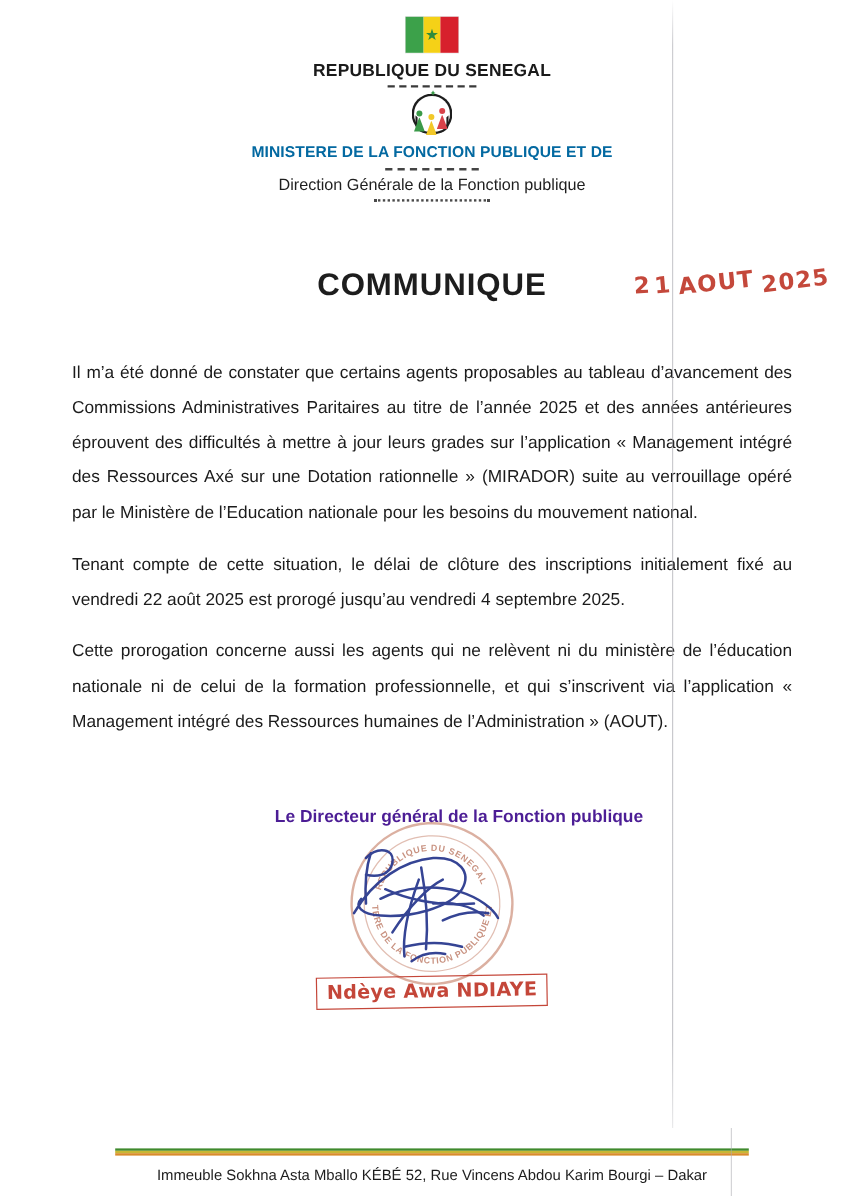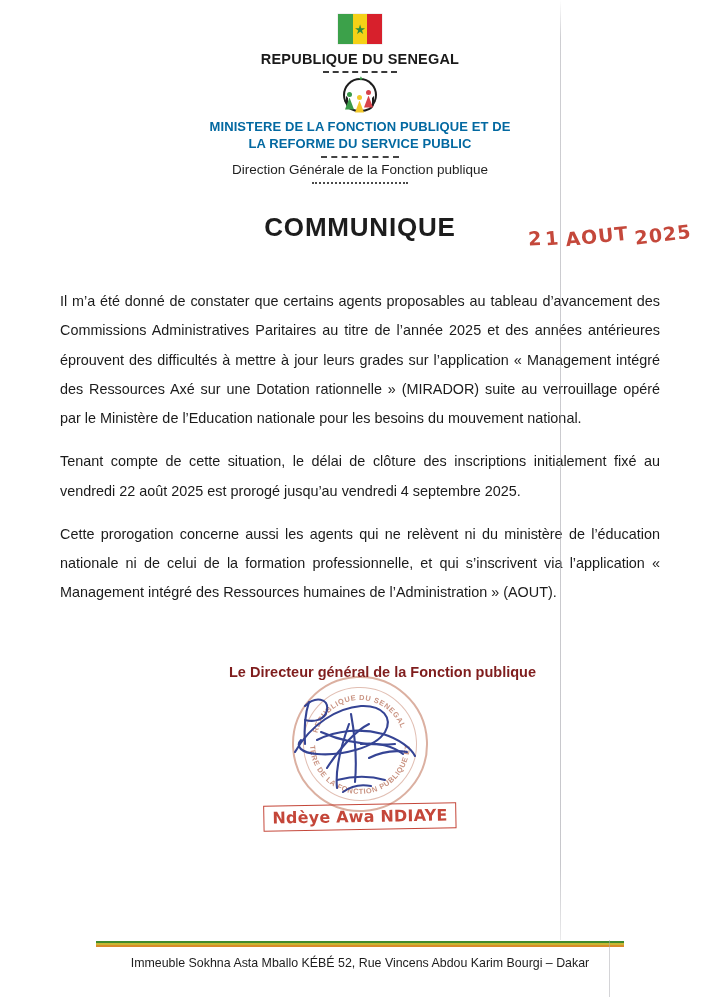--- a/index.html
+++ b/index.html
@@ -171,21 +171,21 @@
     white-space: nowrap;
     opacity: 0.92;
   }
   .date-stamp .d1 { display: inline-block; transform: rotate(1deg); }
   .date-stamp .d2 { display: inline-block; transform: rotate(-1deg) translateY(1px); margin-left: 3px; }
   .date-stamp .d3 { display: inline-block; transform: rotate(-2deg) translateY(2px); margin-left: 6px; }
   .date-stamp .d4 { display: inline-block; transform: rotate(-3deg) translateY(5px); margin-left: 5px; }
 
   
   .doc-title {
-    margin-top: 28px;
+    margin-top: 54px;
     text-align: center;
     font-size: 26px;
     font-weight: bold;
     letter-spacing: 0.8px;
     color: #1d1d1d;
   }
 
   
   .body-wrap {
     margin: 0 auto;
@@ -207,21 +207,21 @@
   
   .sign-block {
     position: relative;
     margin-top: 56px;
     text-align: center;
     height: 200px;
   }
   .sign-title {
     font-size: 14.5px;
     font-weight: bold;
-    color: #7f1d1d;
+    color: #4c1d95;
     position: relative;
     z-index: 3;
     margin-left: 45px;
   }
 
   .stamp {
     position: absolute;
     left: 50%;
     top: 12px;
     transform: translateX(-50%) rotate(-3deg);
@@ -276,21 +276,21 @@
     font-weight: bold;
     color: #c0392b;
     letter-spacing: 0.2px;
     white-space: nowrap;
   }
 
   
   .footer {
     position: absolute;
     left: 0;
-    bottom: 24px;
+    bottom: 8px;
     width: 720px;
   }
   .footer-rule {
     margin: 0 96px;
     height: 6px;
   }
   .footer-rule .s {
     height: 2px;
     width: 100%;
   }
@@ -343,21 +343,20 @@
         <div class="body"></div>
     </div>
     <div class="fig red">
       <div class="head"></div>
         <div class="body"></div>
     </div>
   </div>
 
   <div class="min-title">
     <div>MINISTERE DE LA FONCTION PUBLIQUE ET DE</div>
-    <div>LA REFORME DU SERVICE PUBLIC</div>
   </div>
 
   <div class="sep-dash thin"></div>
 
   <div class="dir-title">Direction Générale de la Fonction publique</div>
 
   <div class="sep-dot"></div>
 </div>
 
 <div class="date-stamp">

